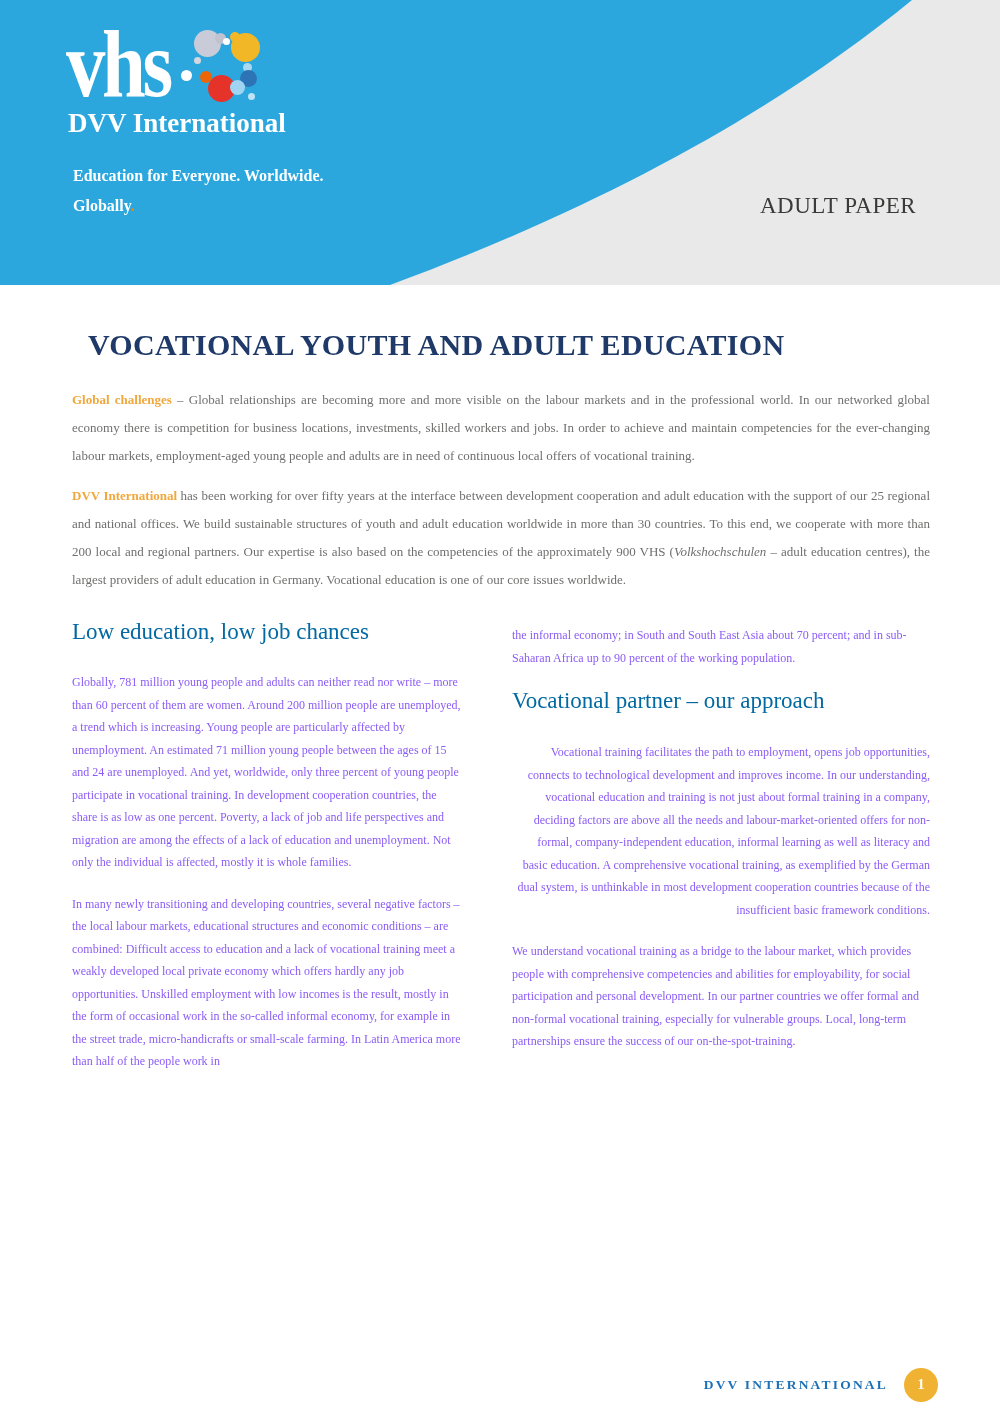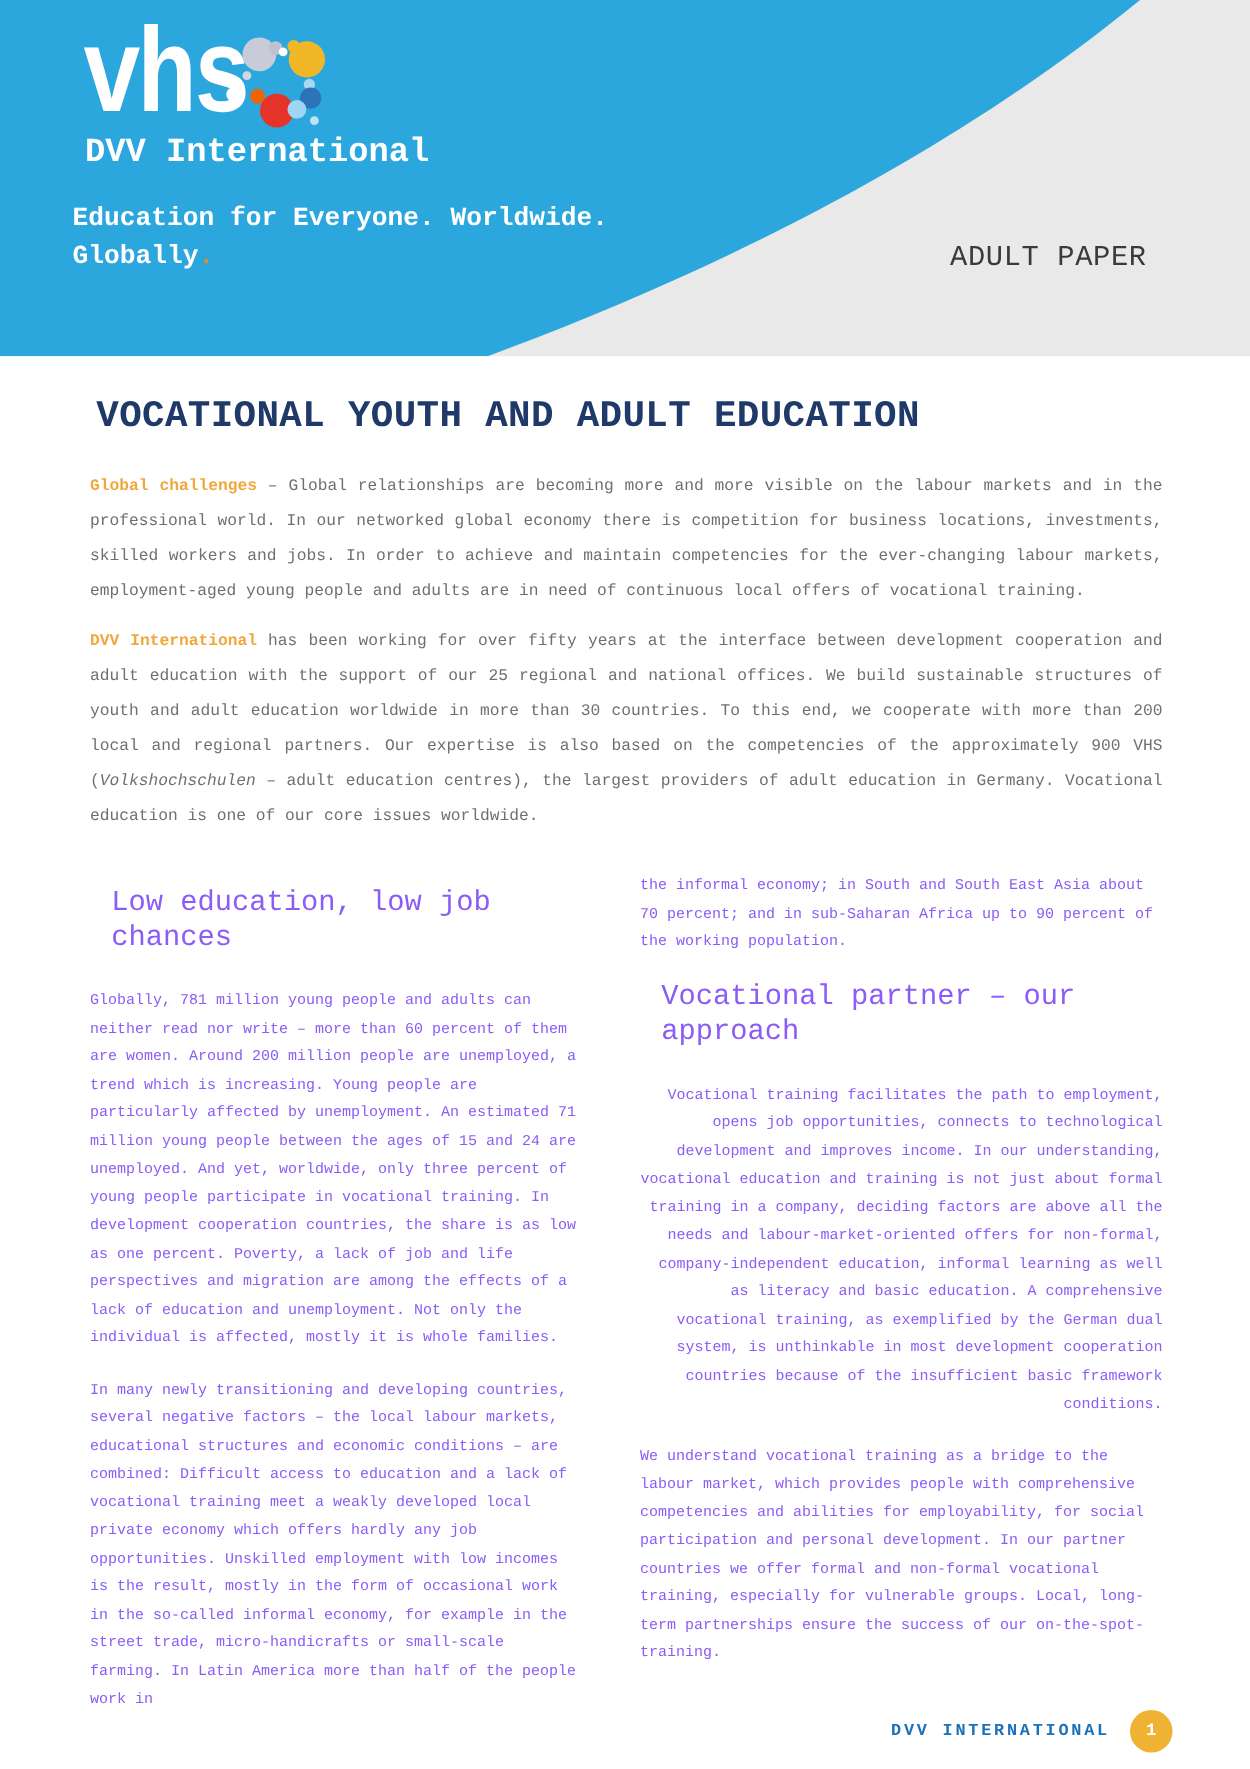--- a/index.html
+++ b/index.html
@@ -1,18 +1,18 @@
 <!DOCTYPE html>
 <html><head>
 <meta charset="utf-8">
 <style>
   html,body{margin:0;padding:0;background:#ffffff;}
   .page{
     position:relative;width:1000px;height:1415px;background:#ffffff;
-    font-family:Liberation Mono, monospace;overflow:hidden;
+    font-family:Liberation Serif, serif;overflow:hidden;
   }
 
   
   .header{position:absolute;left:0;top:0;width:1000px;height:285px;background:#E9E9E9;}
   .header-curve{position:absolute;left:0;top:0;}
   .logo-wordmark{
     position:absolute;left:66px;top:16px;color:#ffffff;font-weight:bold;
     font-size:96px;line-height:1;letter-spacing:-4px;
     transform:scaleX(0.82);transform-origin:left top;
   }
@@ -24,36 +24,36 @@
   .dot-yellow     {left:231px;top:33px;width:29px;height:29px;background:#F2B727;}
   .dot-gray-dot   {left:194px;top:57px;width:7px;height:7px;background:#D4D7DF;}
   .dot-white-half {left:181px;top:70px;width:11px;height:11px;background:#ffffff;}
   .dot-orange     {left:200px;top:71px;width:12px;height:12px;background:#EC6608;}
   .dot-red        {left:208px;top:75px;width:27px;height:27px;background:#E6332A;}
   .dot-paleblue   {left:243px;top:63px;width:9px;height:9px;background:#A8D9F1;}
   .dot-blue       {left:240px;top:70px;width:17px;height:17px;background:#2D74B6;}
   .dot-lightblue  {left:230px;top:80px;width:15px;height:15px;background:#9FD5F2;}
   .dot-tiny-bot   {left:248px;top:93px;width:7px;height:7px;background:#BFE3F5;}
   .logo-org{position:absolute;left:68px;top:108px;color:#ffffff;font-size:27px;font-weight:bold;}
-  .tagline{position:absolute;left:58px;top:161px;color:#ffffff;font-size:21px;line-height:30px;font-weight:bold;}
+  .tagline{position:absolute;left:73px;top:161px;color:#ffffff;font-size:16px;line-height:30px;font-weight:bold;}
   .tagline-period{color:#F28C00;}
   .corner-label{position:absolute;left:760px;top:193px;font-size:23px;color:#3A3A39;letter-spacing:0.5px;}
 
   
   .content{position:absolute;left:72px;top:311px;width:858px;}
-  .title{margin:5px;font-size:30px;line-height:36px;font-weight:bold;color:#1F3A68;letter-spacing:0.3px;}
+  .title{margin:16px;font-size:30px;line-height:36px;font-weight:bold;color:#1F3A68;letter-spacing:0.3px;}
   .intro p{margin:23px 0 0 0;text-align:justify;font-size:13px;line-height:28px;color:#6F6F6E;}
   .intro p.p2{margin-top:12px;}
   .lead{color:#F0A73C;font-weight:bold;}
   .it{font-style:italic;}
 
   .columns{display:flex;margin-top:24px;}
   .col-left{width:392px;margin-right:48px;flex:none;}
   .col-right{width:418px;flex:none;}
-  .section-heading{margin:17px;font-size:23px;line-height:28px;font-weight:400;color:#8b5cf6;}
+  .section-heading{margin:0;font-size:23px;line-height:28px;font-weight:400;color:#0369a1;}
   .col p{margin:0;font-size:12px;line-height:22.5px;color:#8b5cf6;}
   .col-left .body-1{margin-top:25px;}
   .col-left .body-2{margin-top:19px;}
   .col-right .cont{margin-top:6px;}
   .col-right .section-heading{margin-top:18px;}
   .col-right .body-1{margin-top:26px;text-align:right;}
   .col-right .body-2{margin-top:19px;}
 
   
   .footer{position:absolute;top:1368px;right:62px;display:flex;align-items:center;}

